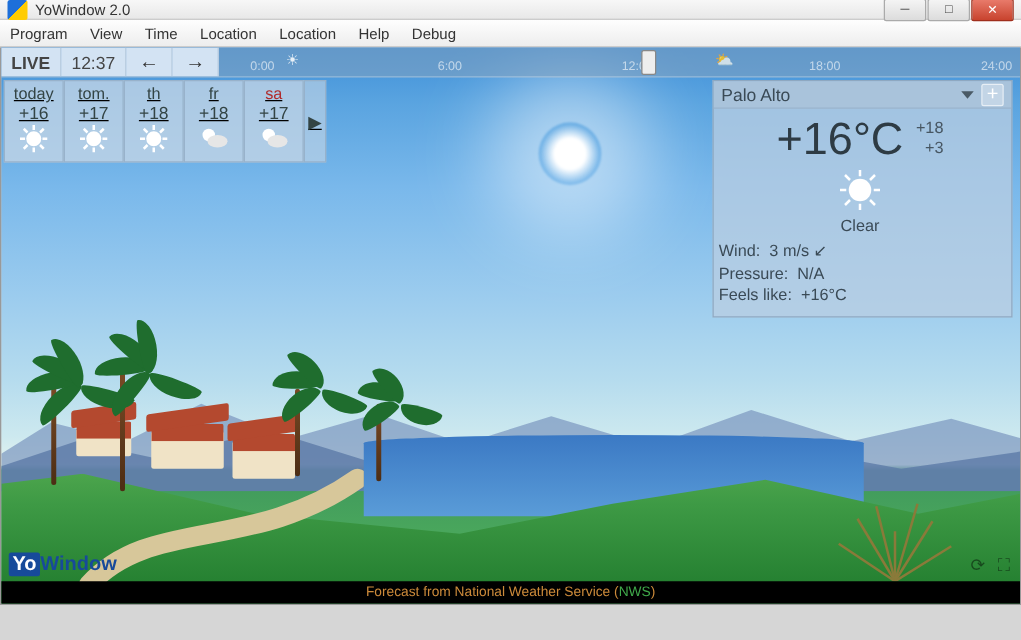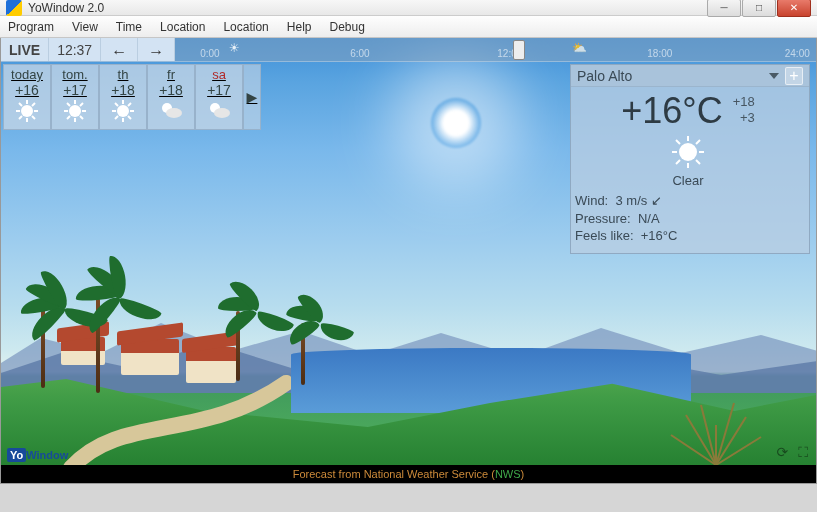--- a/index.html
+++ b/index.html
@@ -213,21 +213,21 @@
     left:0; right:0; bottom:0;
     height: 18px;
     background: #000;
     color: #cc8a3a;
     font-size: 11px;
     display:flex; align-items:center; justify-content:center;
   }
   .footer .src { color: #3fa84a; }
   .brand {
     position:absolute; left:6px; bottom:22px;
-    font-size: 11px; font-weight:bold;
+    font-size: 16px; font-weight:bold;
   }
   .brand .yo { background:#174a9a; color:#fff; padding:1px 3px; border-radius:2px; }
   .brand .win { color:#174a9a; }
   .corner-controls {
     position:absolute; right:8px; bottom:22px;
     display:flex; gap:10px; color: rgba(0,0,0,0.45); font-size:14px;
   }
   
   .sun-icon { display:inline-block; }
 </style>

